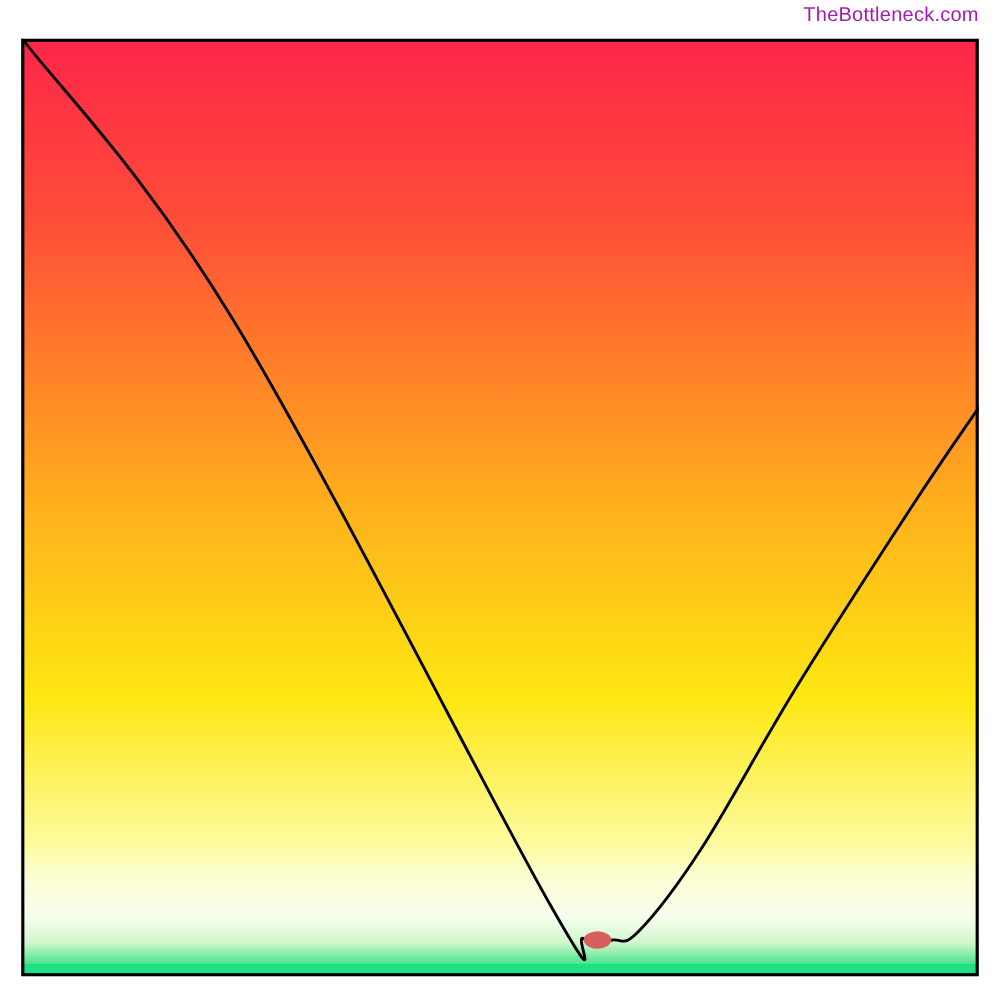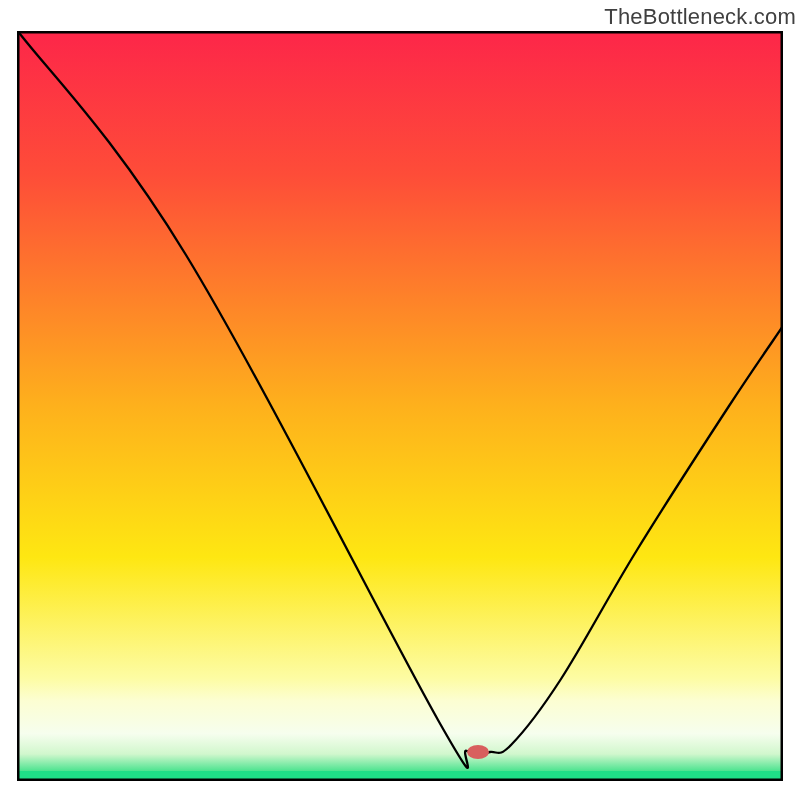--- a/index.html
+++ b/index.html
@@ -12,23 +12,23 @@
     font-family: Arial, Helvetica, sans-serif;
   }
   .container {
     position: relative;
     width: 800px;
     height: 800px;
   }
   .watermark {
     position: absolute;
     top: 4px;
-    right: 4px;
-    font-size: 22px;
-    color: #404040;
+    right: 17px;
+    font-size: 16px;
+    color: #a21caf;
     font-weight: 400;
     letter-spacing: 0.2px;
   }
   svg {
     display: block;
   }
 </style>
 </head>
 <body>
 <div class="container">

